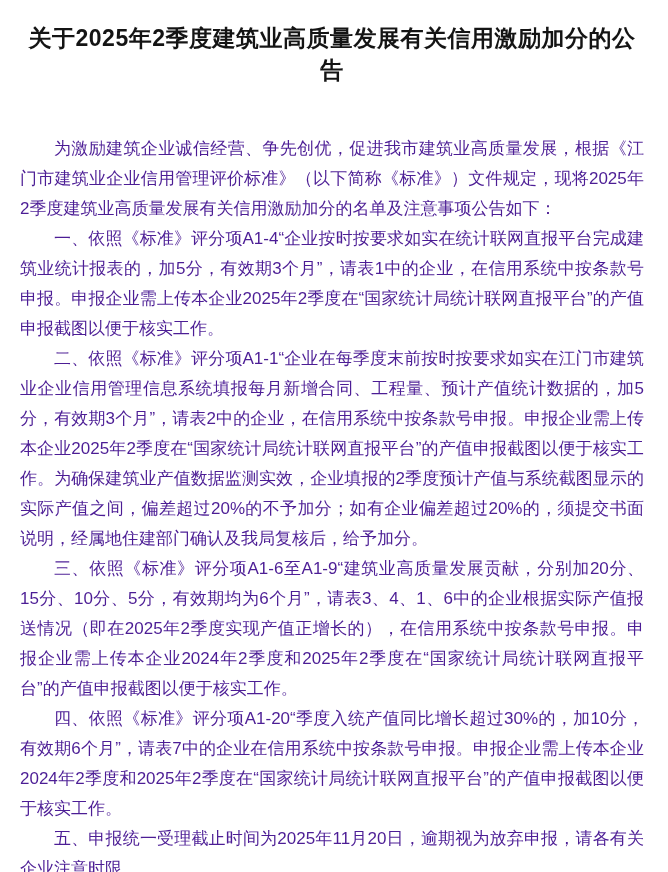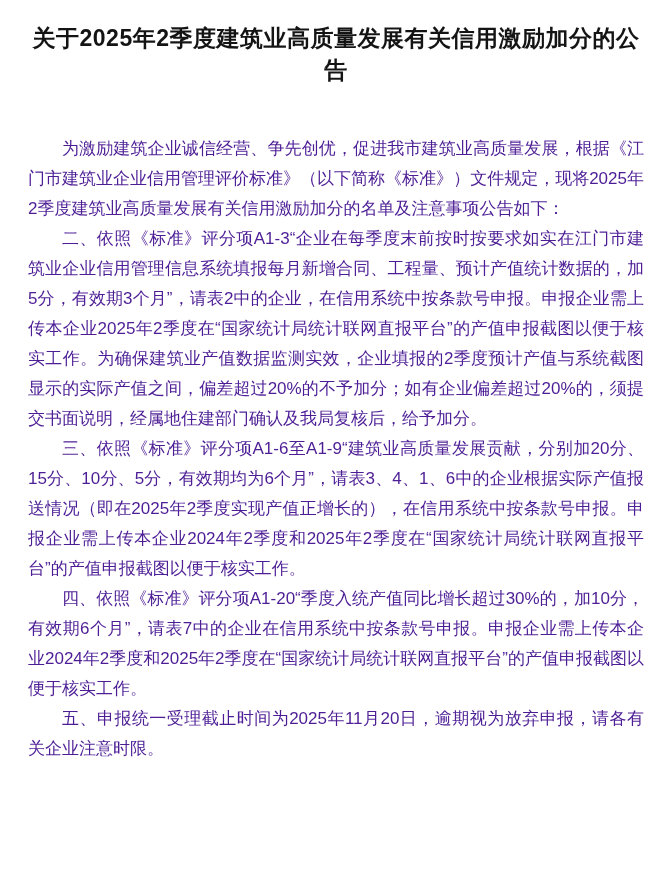--- a/index.html
+++ b/index.html
@@ -12,21 +12,21 @@
     width: 668px;
     height: 872px;
     overflow: hidden;
     font-family: "Liberation Sans", "DejaVu Sans", sans-serif;
     color: #222222;
   }
   .doc {
     width: 668px;
     height: 872px;
     background: #ffffff;
-    padding: 20px 24px 0 28px;
+    padding: 20px 24px 0 20px;
   }
   .doc-title {
     margin: 0;
     padding: 2px 4px 0 4px;
     font-size: 23px;
     font-weight: 700;
     line-height: 32px;
     text-align: center;
     color: #141414;
     letter-spacing: 0.5px;
@@ -45,20 +45,21 @@
   }
 </style>
 </head>
 <body>
 
 <div class="doc">
   <h1 class="doc-title">关于2025年2季度建筑业高质量发展有关信用激励加分的公告</h1>
 
   <div class="doc-body">
     <p>为激励建筑企业诚信经营、争先创优，促进我市建筑业高质量发展，根据《江门市建筑业企业信用管理评价标准》（以下简称《标准》）文件规定，现将2025年2季度建筑业高质量发展有关信用激励加分的名单及注意事项公告如下：</p>
-    <p>二、依照《标准》评分项A1-3“企业在每季度末前按时按要求如实在江门市建筑业企业信用管理信息系统填报每月新增合同、工程量、预计产值统计数据的，加5分，有效期3个月”，请表2中的企业，在信用系统中按条款号申报。申报企业需上传本企业2025年2季度在“国家统计局统计联网直报平台”的产值申报截图以便于核实工作。为确保建筑业产值数据监测实效，企业填报的2季度预计产值与系统截图显示的实际产值之间，偏差超过20%的不予加分；如有企业偏差超过20%的，须提交书面说明，经属地住建部门确认及我局复核后，给予加分。</p>
+    <p>一、依照《标准》评分项A1-4“企业按时按要求如实在统计联网直报平台完成建筑业统计报表的，加5分，有效期3个月”，请表1中的企业，在信用系统中按条款号申报。申报企业需上传本企业2025年2季度在“国家统计局统计联网直报平台”的产值申报截图以便于核实工作。</p>
+    <p>二、依照《标准》评分项A1-1“企业在每季度末前按时按要求如实在江门市建筑业企业信用管理信息系统填报每月新增合同、工程量、预计产值统计数据的，加5分，有效期3个月”，请表2中的企业，在信用系统中按条款号申报。申报企业需上传本企业2025年2季度在“国家统计局统计联网直报平台”的产值申报截图以便于核实工作。为确保建筑业产值数据监测实效，企业填报的2季度预计产值与系统截图显示的实际产值之间，偏差超过20%的不予加分；如有企业偏差超过20%的，须提交书面说明，经属地住建部门确认及我局复核后，给予加分。</p>
     <p>三、依照《标准》评分项A1-6至A1-9“建筑业高质量发展贡献，分别加20分、15分、10分、5分，有效期均为6个月”，请表3、4、1、6中的企业根据实际产值报送情况（即在2025年2季度实现产值正增长的），在信用系统中按条款号申报。申报企业需上传本企业2024年2季度和2025年2季度在“国家统计局统计联网直报平台”的产值申报截图以便于核实工作。</p>
     <p>四、依照《标准》评分项A1-20“季度入统产值同比增长超过30%的，加10分，有效期6个月”，请表7中的企业在信用系统中按条款号申报。申报企业需上传本企业2024年2季度和2025年2季度在“国家统计局统计联网直报平台”的产值申报截图以便于核实工作。</p>
     <p>五、申报统一受理截止时间为2025年11月20日，逾期视为放弃申报，请各有关企业注意时限。</p>
 
   </div>
 
 </div>
 
 </body></html>

